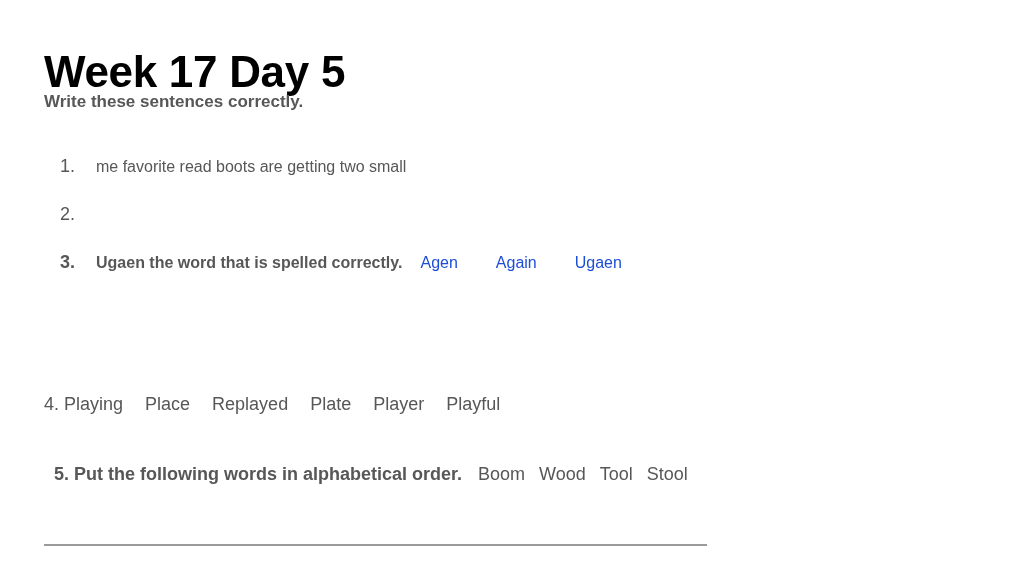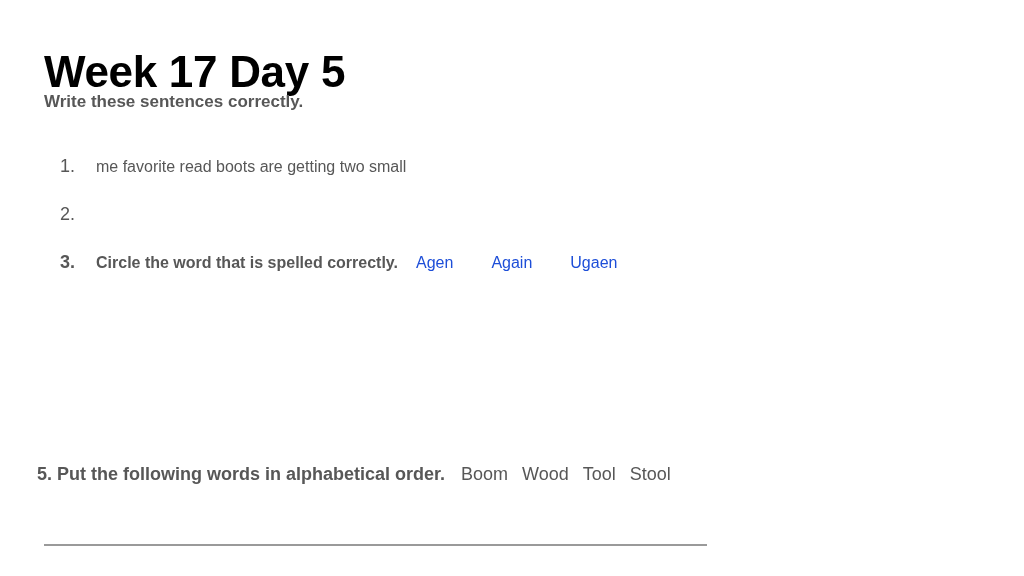--- a/index.html
+++ b/index.html
@@ -124,21 +124,21 @@
     display: inline-block;
     margin-right: 22px;
   }
   .line4 .word:last-child {
     margin-right: 0;
   }
 
   
   .line5 {
     position: absolute;
-    left: 37px;
+    left: 54px;
     top: 464px;
     font-size: 18px;
     color: #575757;
     white-space: nowrap;
   }
   .line5 .lead {
     font-weight: bold;
   }
   .line5 .word {
     display: inline-block;
@@ -175,25 +175,26 @@
       <span class="body">me favorite read boots are getting two small</span>
     </div>
 
     <div class="numrow">
       <span class="marker">2.</span>
     </div>
 
     <div class="numrow bold">
       <span class="marker">3.</span>
       <span class="body">
-        <span>Circle the word that is spelled correctly.</span><span class="choices"><span class="choice">Agen</span><span class="choice">Again</span><span class="choice">Ugaen</span></span>
+        <span>Ugaen the word that is spelled correctly.</span><span class="choices"><span class="choice">Agen</span><span class="choice">Again</span><span class="choice">Ugaen</span></span>
       </span>
     </div>
 
   </div>
 
 
+  <div class="line4"><span class="num">4.</span><span class="word">Playing</span><span class="word">Place</span><span class="word">Replayed</span><span class="word">Plate</span><span class="word">Player</span><span class="word">Playful</span></div>
 
   <div class="line5"><span class="lead">5. Put the following words in alphabetical order.</span><span class="word first">Boom</span><span class="word">Wood</span><span class="word">Tool</span><span class="word">Stool</span></div>
 
   <div class="answer-rule"></div>
 
 </div>
 
 </body></html>

